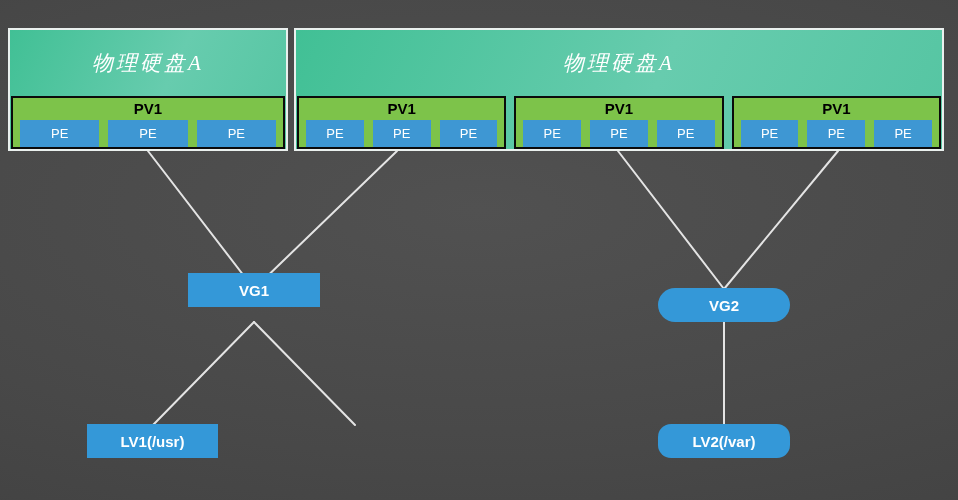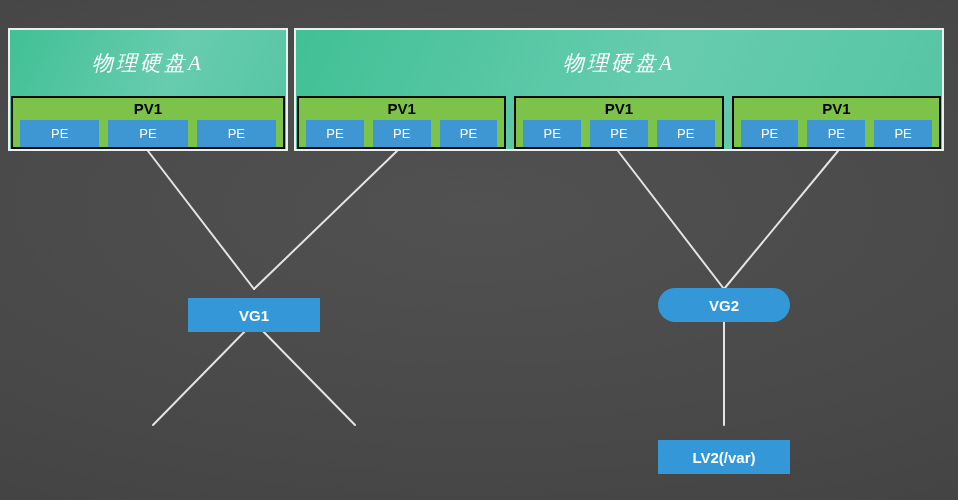--- a/index.html
+++ b/index.html
@@ -89,25 +89,25 @@
     width: 132px;
     height: 34px;
     background: var(--node-fill, #3498d8);
     color: #ffffff;
     font-weight: bold;
     font-size: 15px;
     display: flex;
     align-items: center;
     justify-content: center;
   }
-  .node-vg1 { left: 188px; top: 298px; }
+  .node-vg1 { left: 188px; top: 273px; }
   .node-vg2 { left: 658px; top: 288px; border-radius: 17px; }
   .node-lv-usr  { left: 87px;  top: 424px; width: 131px; }
   .node-lv-boot { left: 288px; top: 424px; width: 131px; }
-  .node-lv-var  { left: 658px; top: 440px; }
+  .node-lv-var  { left: 658px; top: 424px; border-radius: 13px; }
 
   
   .connectors {
     position: absolute;
     left: 0; top: 0;
     width: 958px;
     height: 500px;
     pointer-events: none;
   }
   .connectors line {
@@ -171,15 +171,16 @@
           <div class="pe">PE</div>
           <div class="pe">PE</div>
         </div>
       </div>
     </div>
   </div>
 
   <div class="node node-vg1">VG1</div>
   <div class="node node-vg2">VG2</div>
 
+  <div class="node node-lv-usr">LV1(/usr)</div>
   <div class="node node-lv-var">LV2(/var)</div>
 
 </div>
 
 </body></html>

